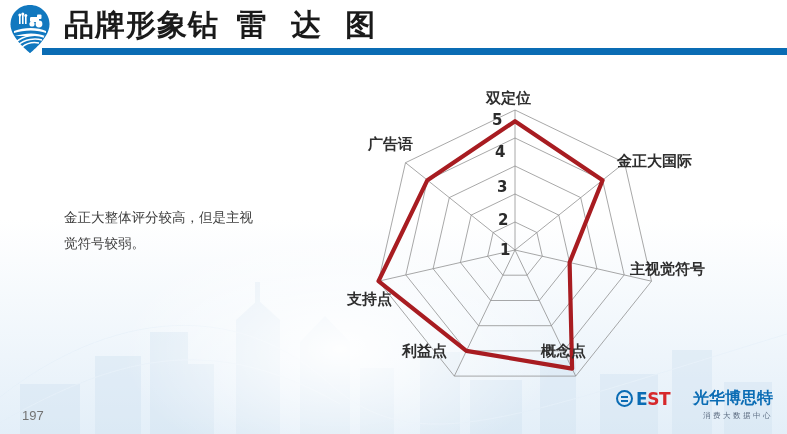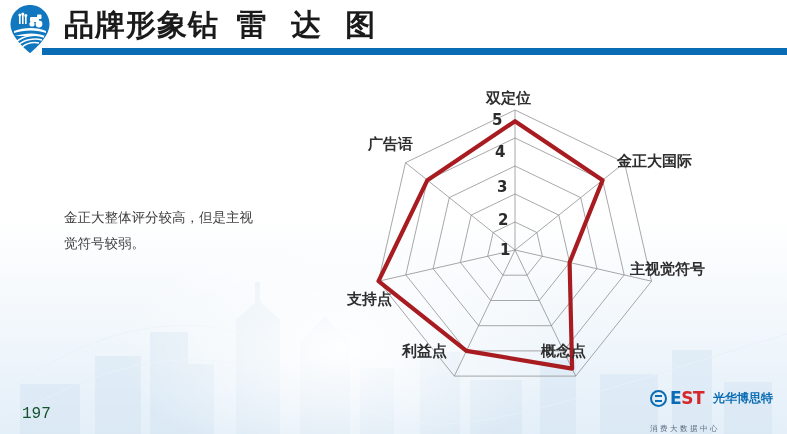--- a/index.html
+++ b/index.html
@@ -86,45 +86,45 @@
     font-family:"DejaVu Sans","Liberation Sans",sans-serif;
   }
   .ax-label{
     position:absolute;font-size:15px;font-weight:bold;color:#2e2e2e;
     white-space:nowrap;
     font-family:"DejaVu Sans","Liberation Sans",sans-serif;
   }
 
   
   .pagenum{
-    position:absolute;left:22px;bottom:11px;font-size:16px;color:#14532d;
-    font-family:Liberation Mono, monospace;
+    position:absolute;left:22px;bottom:11px;font-size:13px;color:#737373;
+    font-family:Liberation Sans, sans-serif;
   }
   .foot-logo{position:absolute;right:14px;bottom:12px;height:34px;}
   .fl-row{display:flex;align-items:center;gap:3px;}
   .fl-badge{
     width:17px;height:17px;border-radius:50%;
     border:2.4px solid #0a6cb4;box-sizing:border-box;position:relative;
   }
   .fl-badge:before,.fl-badge:after{
     content:"";position:absolute;left:3px;width:7px;height:2px;background:#0a6cb4;
   }
   .fl-badge:before{top:3.6px;}
   .fl-badge:after{top:8.4px;}
   .fl-best{
     font-size:17px;font-weight:bold;color:#0a6cb4;letter-spacing:-0.5px;
     font-family:"DejaVu Sans","Liberation Sans",sans-serif;
   }
   .fl-best .r{color:#d6282b;}
   .fl-cn{
-    font-size:12px;font-weight:bold;color:#0a6cb4;margin-left:6px;letter-spacing:0px;
+    font-size:16px;font-weight:bold;color:#0a6cb4;margin-left:20px;letter-spacing:0px;
     font-family:"DejaVu Sans","Liberation Sans",sans-serif;
   }
   .fl-sub{
-    text-align:left;font-size:7.5px;color:#5b6b80;letter-spacing:2.5px;margin-top:16px;
+    text-align:right;font-size:7.5px;color:#5b6b80;letter-spacing:2.5px;margin-top:2px;
     font-family:"DejaVu Sans","Liberation Sans",sans-serif;
   }
 </style>
 </head>
 <body>
 
 <div class="slide">
 
   <div class="bg-wash"></div>
   <div class="bg-city">

